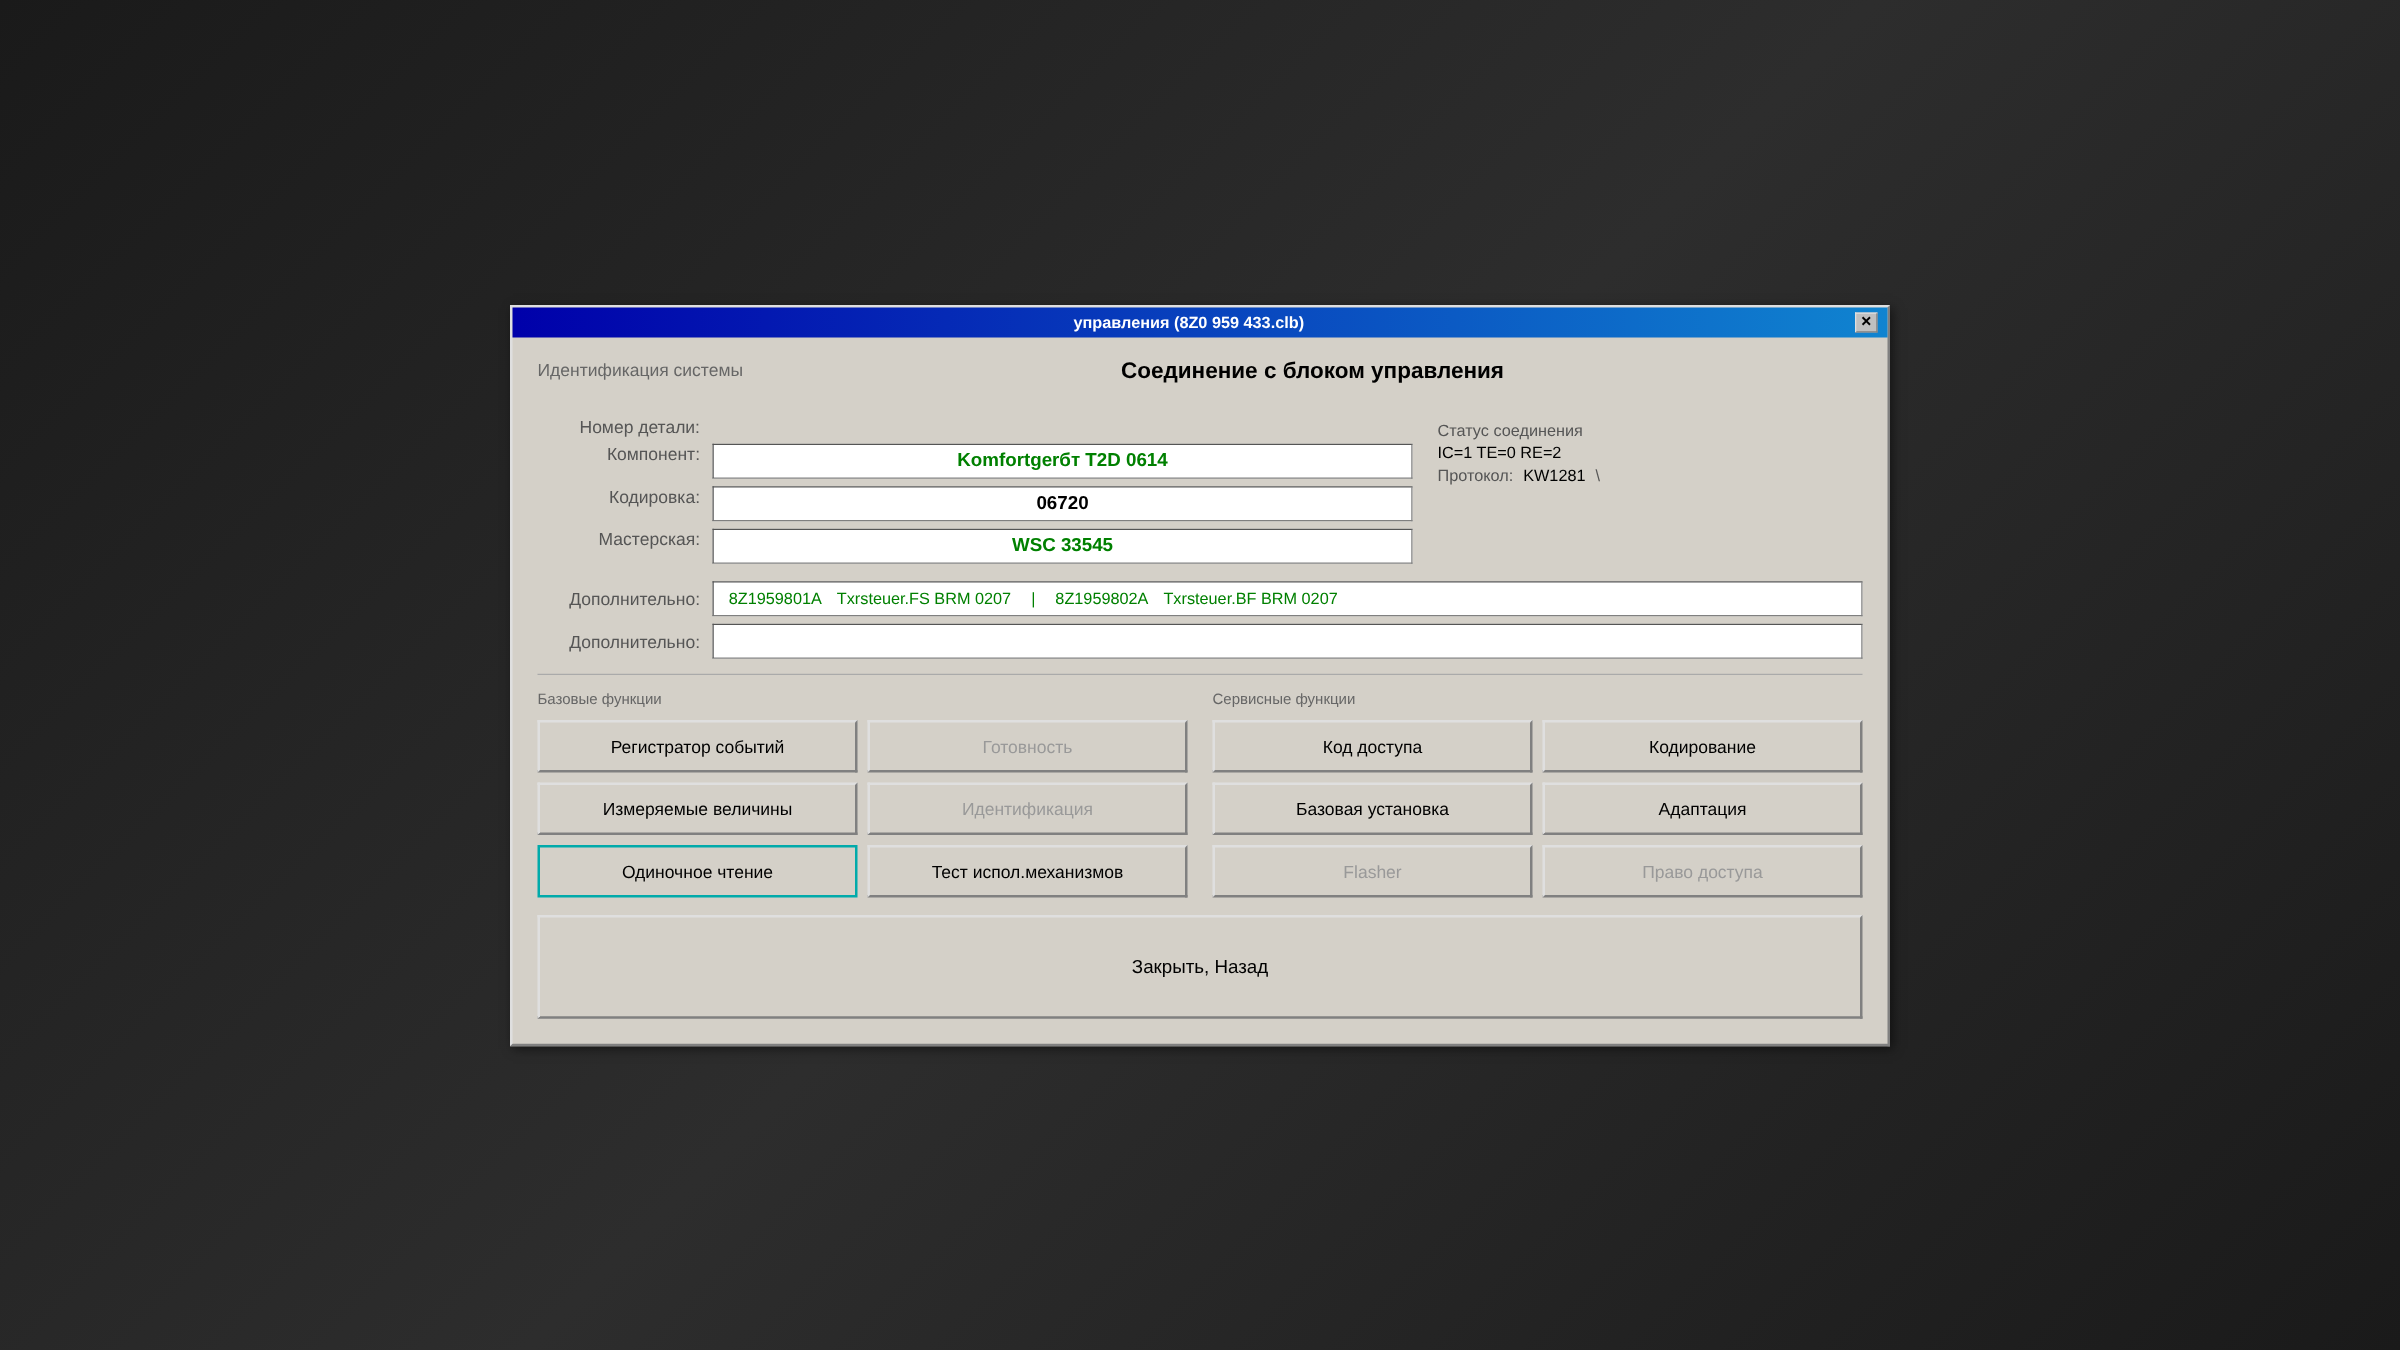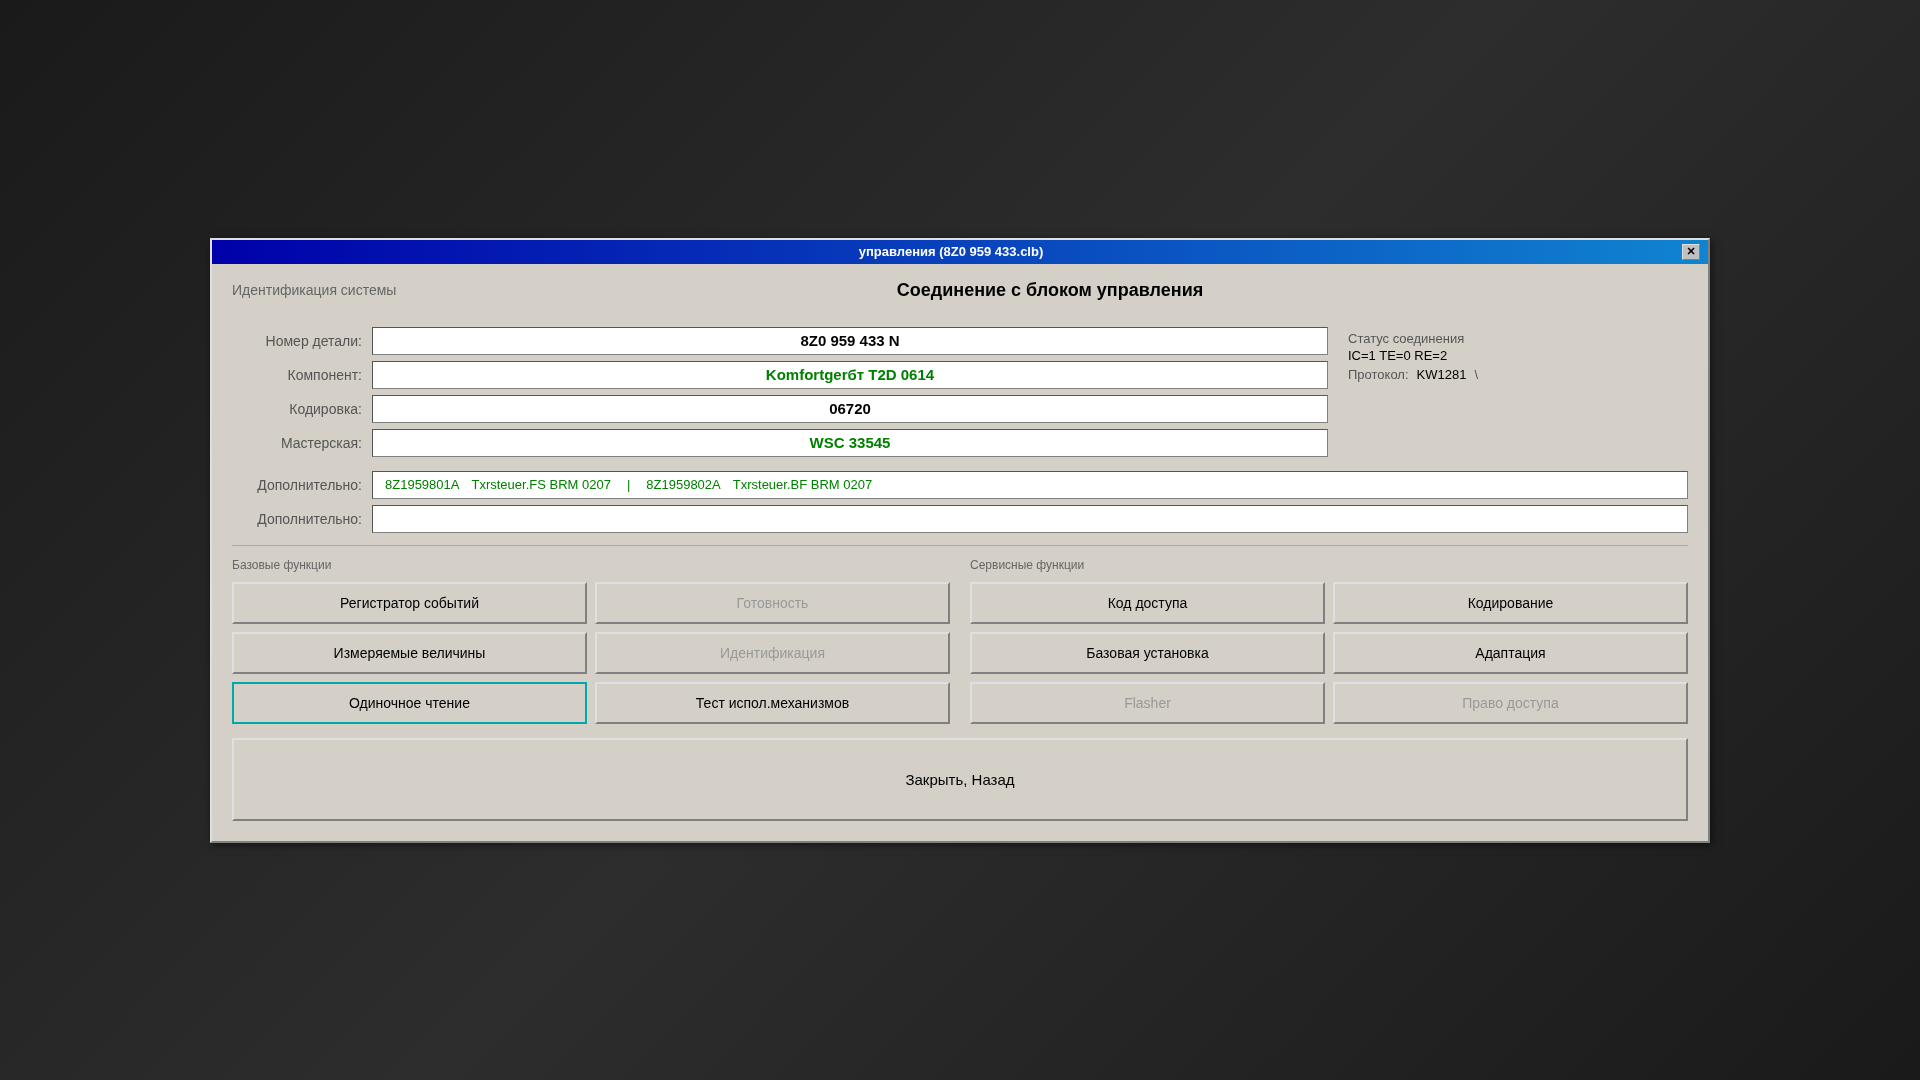--- a/index.html
+++ b/index.html
@@ -23,21 +23,21 @@
       width: 1920px;
       height: 1080px;
       background: linear-gradient(135deg, #1a1a1a 0%, #2d2d2d 50%, #1a1a1a 100%);
       display: flex;
       align-items: center;
       justify-content: center;
       position: relative;
     }
 
     .window {
-      width: 1500px;
+      width: 1104px;
       background: #d4d0c8;
       border: 2px solid #808080;
       border-top: 2px solid #dfdfdf;
       border-left: 2px solid #dfdfdf;
       box-shadow: 2px 2px 8px rgba(0,0,0,0.5);
       position: relative;
     }
 
     .title-bar {
       background: linear-gradient(to right, #0000aa, #1084d0);
@@ -97,21 +97,21 @@
     .info-left {
       flex: 1;
     }
 
     .info-right {
       width: 340px;
     }
 
     .field-row {
       display: flex;
-      align-items: center;
+      align-items: flex-start;
       margin-bottom: 6px;
     }
 
     .field-label {
       width: 140px;
       font-size: 14px;
       color: #555;
       text-align: right;
       padding-right: 10px;
     }
@@ -281,21 +281,20 @@
         <div class="system-id-label" style="margin-top:2px; min-width:180px;">Идентификация системы</div>
         <div class="section-title" style="flex:1;">Соединение с блоком управления</div>
       </div>
 
       
       <div class="info-grid">
         <div class="info-left">
 
           <div class="field-row">
             <div class="field-label">Номер детали:</div>
-            <div class="field-value">8Z0 959 433 N</div>
           </div>
 
           <div class="field-row">
             <div class="field-label">Компонент:</div>
             <div class="field-value green-text">Komfortgerбт T2D   0614</div>
           </div>
 
           <div class="field-row">
             <div class="field-label">Кодировка:</div>
             <div class="field-value">06720</div>

